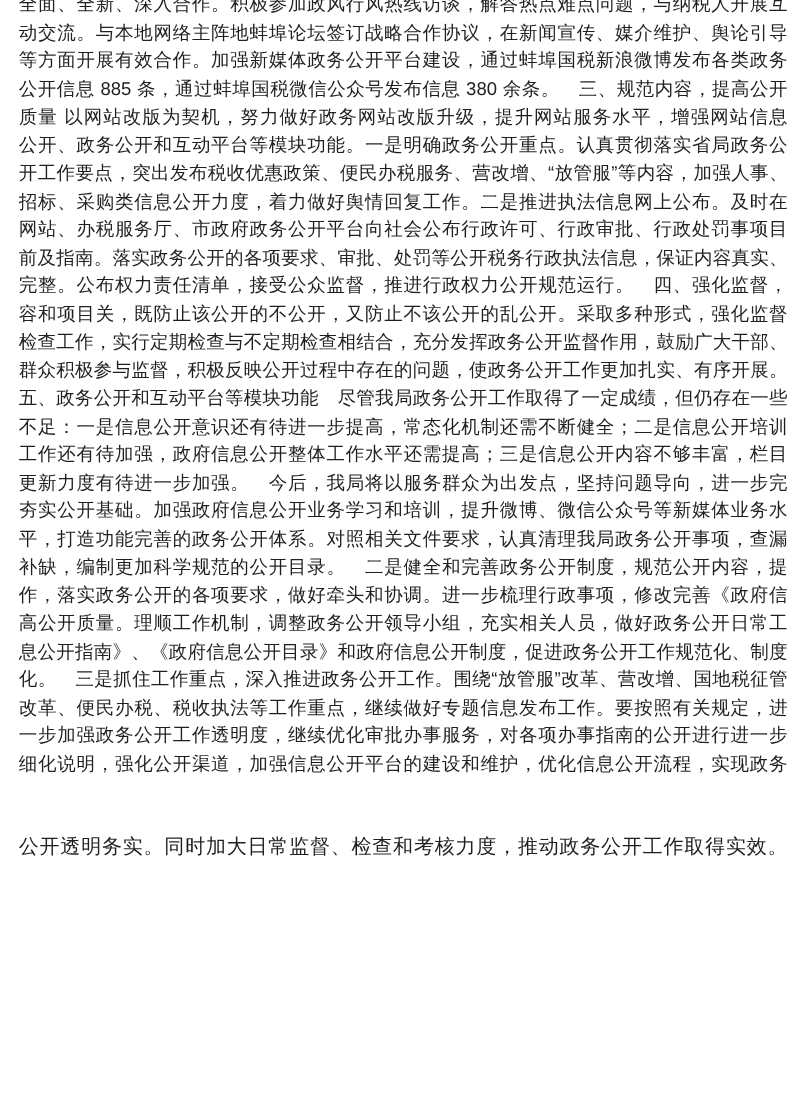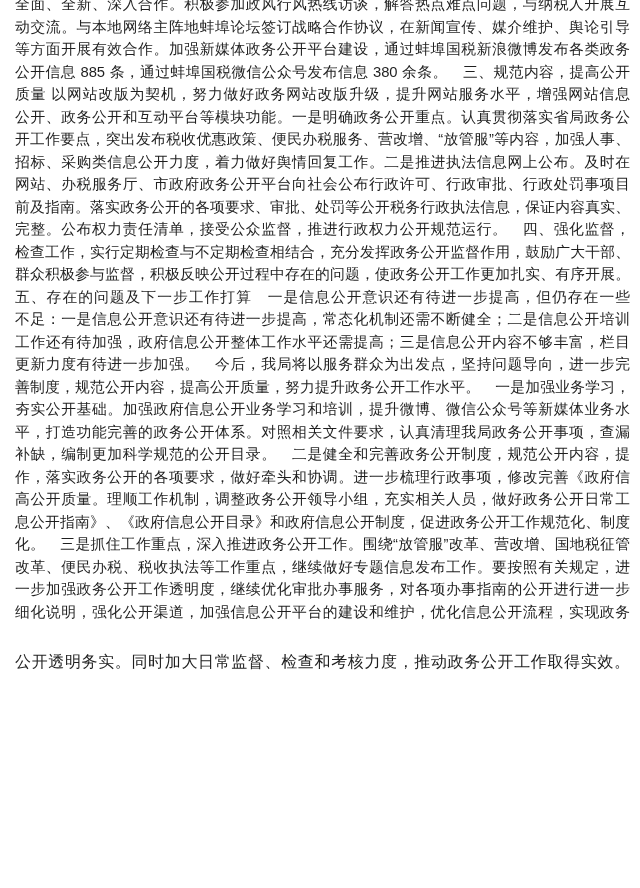--- a/index.html
+++ b/index.html
@@ -30,46 +30,46 @@
     height: 22.5px;
     line-height: 22.5px;
     text-align: justify;
     text-align-last: justify;
     overflow: hidden;
   }
   .para-final .line {
     font-size: 16px;
   }
   .para + .para {
-    margin-top: 28px;
+    margin-top: 44px;
   }
 </style>
 </head>
 <body style="background: rgb(255, 255, 255);">
 
 <div class="document" style="color: rgb(31, 31, 31);">
     <div class="para">
       <div class="line">全面、全新、深入合作。积极参加政风行风热线访谈，解答热点难点问题，与纳税人开展互</div>
       <div class="line">动交流。与本地网络主阵地蚌埠论坛签订战略合作协议，在新闻宣传、媒介维护、舆论引导</div>
       <div class="line">等方面开展有效合作。加强新媒体政务公开平台建设，通过蚌埠国税新浪微博发布各类政务</div>
       <div class="line">公开信息 885 条，通过蚌埠国税微信公众号发布信息 380 余条。　三、规范内容，提高公开</div>
       <div class="line">质量 以网站改版为契机，努力做好政务网站改版升级，提升网站服务水平，增强网站信息</div>
       <div class="line">公开、政务公开和互动平台等模块功能。一是明确政务公开重点。认真贯彻落实省局政务公</div>
       <div class="line">开工作要点，突出发布税收优惠政策、便民办税服务、营改增、“放管服”等内容，加强人事、</div>
       <div class="line">招标、采购类信息公开力度，着力做好舆情回复工作。二是推进执法信息网上公布。及时在</div>
       <div class="line">网站、办税服务厅、市政府政务公开平台向社会公布行政许可、行政审批、行政处罚事项目</div>
       <div class="line">前及指南。落实政务公开的各项要求、审批、处罚等公开税务行政执法信息，保证内容真实、</div>
       <div class="line">完整。公布权力责任清单，接受公众监督，推进行政权力公开规范运行。　四、强化监督，</div>
+      <div class="line">容和项目关，既防止该公开的不公开，又防止不该公开的乱公开。采取多种形式，强化监督</div>
       <div class="line">检查工作，实行定期检查与不定期检查相结合，充分发挥政务公开监督作用，鼓励广大干部、</div>
       <div class="line">群众积极参与监督，积极反映公开过程中存在的问题，使政务公开工作更加扎实、有序开展。</div>
-      <div class="line">五、存在的问题及下一步工作打算　一是信息公开意识还有待进一步提高，但仍存在一些</div>
+      <div class="line">五、政务公开和互动平台等模块功能　尽管我局政务公开工作取得了一定成绩，但仍存在一些</div>
       <div class="line">不足：一是信息公开意识还有待进一步提高，常态化机制还需不断健全；二是信息公开培训</div>
       <div class="line">工作还有待加强，政府信息公开整体工作水平还需提高；三是信息公开内容不够丰富，栏目</div>
       <div class="line">更新力度有待进一步加强。　今后，我局将以服务群众为出发点，坚持问题导向，进一步完</div>
-      <div class="line">善制度，规范公开内容，提高公开质量，努力提升政务公开工作水平。　一是加强业务学习，</div>
       <div class="line">夯实公开基础。加强政府信息公开业务学习和培训，提升微博、微信公众号等新媒体业务水</div>
       <div class="line">平，打造功能完善的政务公开体系。对照相关文件要求，认真清理我局政务公开事项，查漏</div>
       <div class="line">补缺，编制更加科学规范的公开目录。　二是健全和完善政务公开制度，规范公开内容，提</div>
       <div class="line">作，落实政务公开的各项要求，做好牵头和协调。进一步梳理行政事项，修改完善《政府信</div>
       <div class="line">高公开质量。理顺工作机制，调整政务公开领导小组，充实相关人员，做好政务公开日常工</div>
       <div class="line">息公开指南》、《政府信息公开目录》和政府信息公开制度，促进政务公开工作规范化、制度</div>
       <div class="line">化。　三是抓住工作重点，深入推进政务公开工作。围绕“放管服”改革、营改增、国地税征管</div>
       <div class="line">改革、便民办税、税收执法等工作重点，继续做好专题信息发布工作。要按照有关规定，进</div>
       <div class="line">一步加强政务公开工作透明度，继续优化审批办事服务，对各项办事指南的公开进行进一步</div>
       <div class="line">细化说明，强化公开渠道，加强信息公开平台的建设和维护，优化信息公开流程，实现政务</div>

